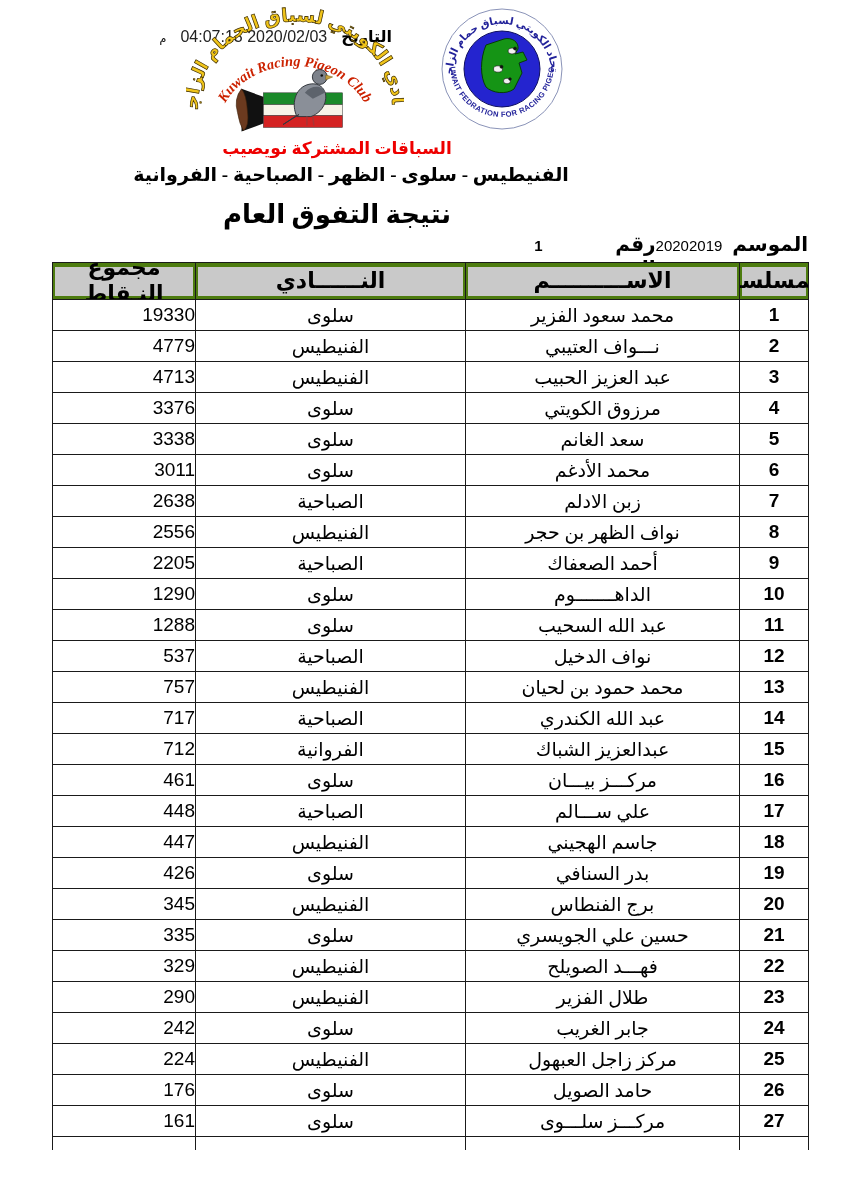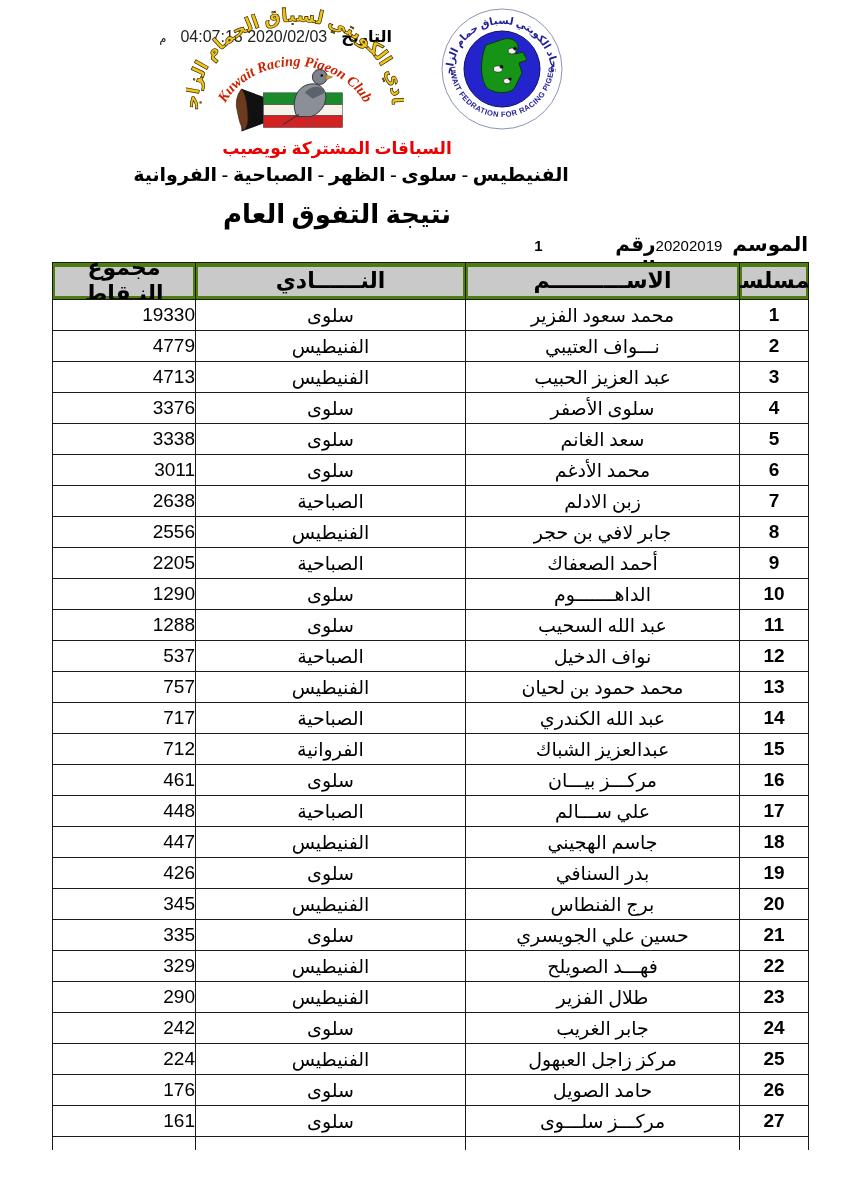--- a/index.html
+++ b/index.html
@@ -180,21 +180,21 @@
 
         <tr>
           <td class="c-serial">3</td>
           <td class="c-name">عبد العزيز الحبيب</td>
           <td class="c-club">الفنيطيس</td>
           <td class="c-points">4713</td>
         </tr>
 
         <tr>
           <td class="c-serial">4</td>
-          <td class="c-name">سلوى الأصفر</td>
+          <td class="c-name">مرزوق الكويتي</td>
           <td class="c-club">سلوى</td>
           <td class="c-points">3376</td>
         </tr>
 
         <tr>
           <td class="c-serial">5</td>
           <td class="c-name">سعد الغانم</td>
           <td class="c-club">سلوى</td>
           <td class="c-points">3338</td>
         </tr>
@@ -208,21 +208,21 @@
 
         <tr>
           <td class="c-serial">7</td>
           <td class="c-name">زبن الادلم</td>
           <td class="c-club">الصباحية</td>
           <td class="c-points">2638</td>
         </tr>
 
         <tr>
           <td class="c-serial">8</td>
-          <td class="c-name">جابر لافي بن حجر</td>
+          <td class="c-name">نواف الظهر بن حجر</td>
           <td class="c-club">الفنيطيس</td>
           <td class="c-points">2556</td>
         </tr>
 
         <tr>
           <td class="c-serial">9</td>
           <td class="c-name">أحمد الصعفاك</td>
           <td class="c-club">الصباحية</td>
           <td class="c-points">2205</td>
         </tr>

